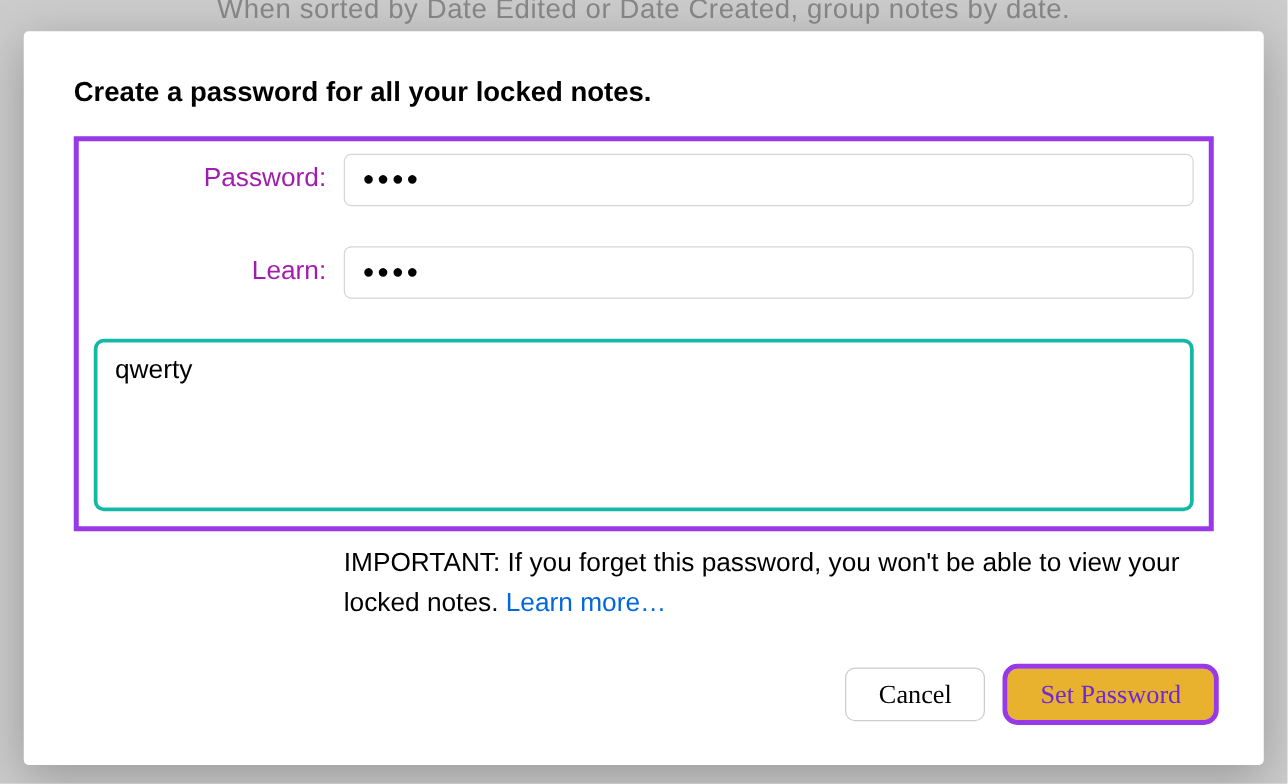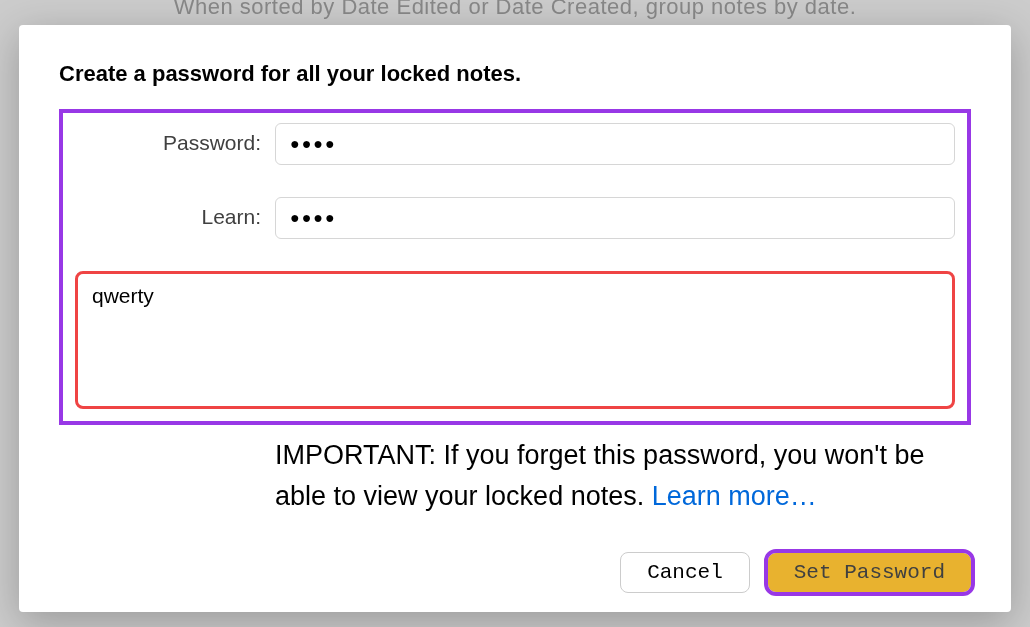--- a/index.html
+++ b/index.html
@@ -55,91 +55,91 @@
       align-items: flex-start;
       margin-bottom: 32px;
     }
     .form-row:last-child {
       margin-bottom: 0;
     }
     .form-label {
       width: 200px;
       text-align: right;
       font-size: 21px;
-      color: #404040;
+      color: #a21caf;
       padding-right: 14px;
       padding-top: 8px;
       flex-shrink: 0;
     }
     .text-input {
       flex: 1;
       border: 1px solid #d6d6d6;
       border-radius: 6px;
       padding: 10px 14px;
       font-size: 21px;
       height: 42px;
       background: #fff;
     }
     .password-dots {
       font-size: 16px;
       letter-spacing: 2px;
       line-height: 20px;
     }
     .hint-area {
       flex: 1;
-      border: 3px solid #ef4444;
+      border: 3px solid #14b8a6;
       border-radius: 8px;
       padding: 10px 14px;
       font-size: 21px;
       min-height: 138px;
       background: #fff;
       resize: none;
       font-family: inherit;
     }
     .important-row {
       display: flex;
       margin-top: 10px;
     }
     .important-spacer {
       width: 216px;
       flex-shrink: 0;
     }
     .important-text {
-      font-size: 27px;
+      font-size: 21px;
       color: #000;
       line-height: 1.5;
     }
     .learn-more {
       color: #0068da;
       text-decoration: none;
       cursor: pointer;
     }
     .button-row {
       display: flex;
       justify-content: flex-end;
       gap: 18px;
       margin-top: 36px;
       align-items: center;
     }
     .btn {
       font-size: 21px;
       padding: 8px 26px;
       border-radius: 8px;
       cursor: pointer;
-      font-family: Liberation Mono, monospace;
+      font-family: Liberation Serif, serif;
     }
     .btn-cancel {
       background: #fff;
       border: 1px solid #ccc;
       color: #000;
     }
     .btn-set {
       background: #e8b22f;
       border: none;
-      color: #404040;
+      color: #6d28d9;
       outline: 4px solid #9838e6;
       outline-offset: 0;
     }
   </style>
 </head>
 <body>
 
 <div class="bg-text">When sorted by Date Edited or Date Created, group notes by date.</div>
 
 <div class="dialog">

